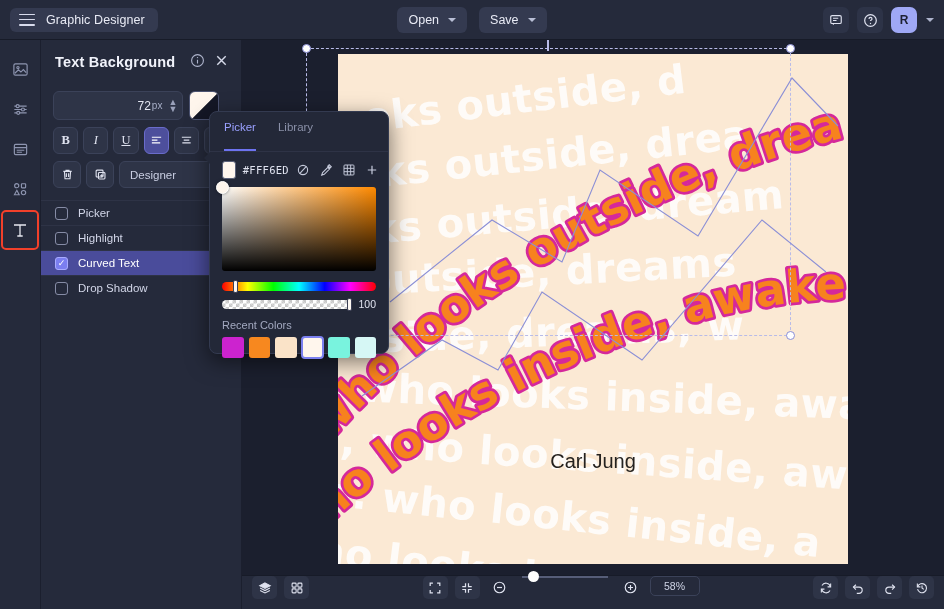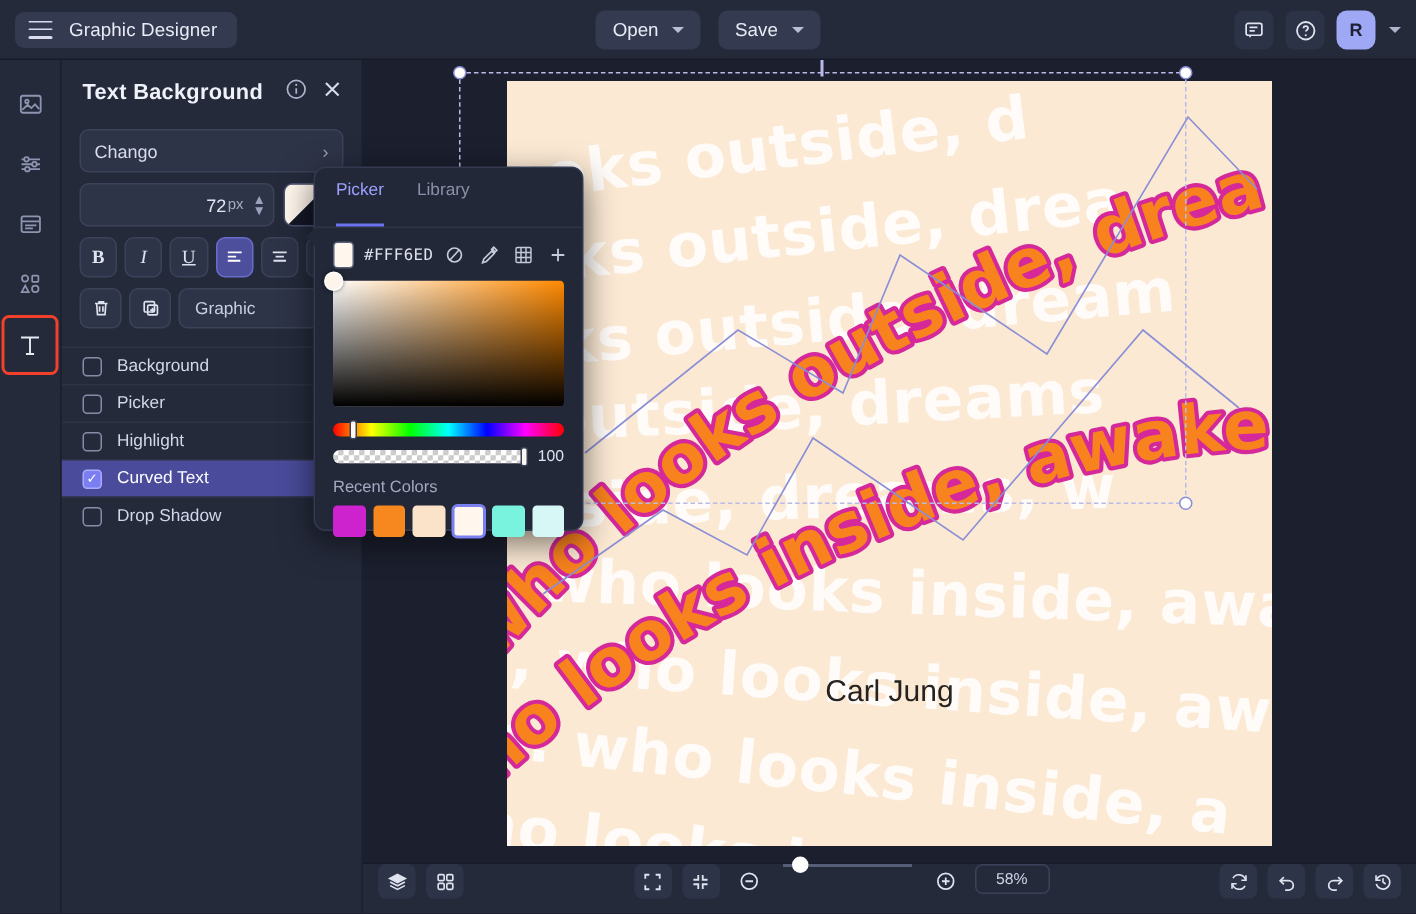--- a/index.html
+++ b/index.html
@@ -333,24 +333,20 @@
             <circle cx="8" cy="4.9" r=".75" fill="#aeb4cc" stroke="none"></circle>
         </svg>
       </span>
       <span class="hicon">
         <svg width="15" height="15" viewBox="0 0 16 16" fill="none" stroke="#d7dbea" stroke-width="1.5">
           <path d="M3.5 3.5l9 9M12.5 3.5l-9 9"></path>
         </svg>
       </span>
     </div>
 
-    <div class="fld">
-      <span>Chango</span>
-      <span class="chev">›</span>
-    </div>
 
     <div class="row">
       <div class="sizebox">
         <span>72</span>
         <span class="size-unit">px</span>
         <span class="spin">
           <span>▲</span>
           <span>▼</span>
         </span>
       </div>
@@ -392,29 +388,25 @@
         </svg>
       </div>
       <div class="tb">
         <svg width="13" height="13" viewBox="0 0 14 14" fill="none" stroke="#dfe2ef" stroke-width="1.2">
           <rect x="2.3" y="2.3" width="7.4" height="7.4" rx="1"></rect>
             <rect x="4.8" y="4.8" width="7" height="7" rx="1"></rect>
             <path d="M8.3 6.6v3.4M6.6 8.3h3.4"></path>
         </svg>
       </div>
       <div class="optbtn">
-        <span>Graphic</span>
+        <span>Designer</span>
       </div>
     </div>
 
     <div class="checklist">
-      <div class="chk-row">
-        <span class="box"></span>
-        <span>Background</span>
-      </div>
       <div class="chk-row">
         <span class="box"></span>
         <span>Picker</span>
       </div>
       <div class="chk-row">
         <span class="box"></span>
         <span>Highlight</span>
       </div>
       <div class="chk-row sel">
         <span class="box">

